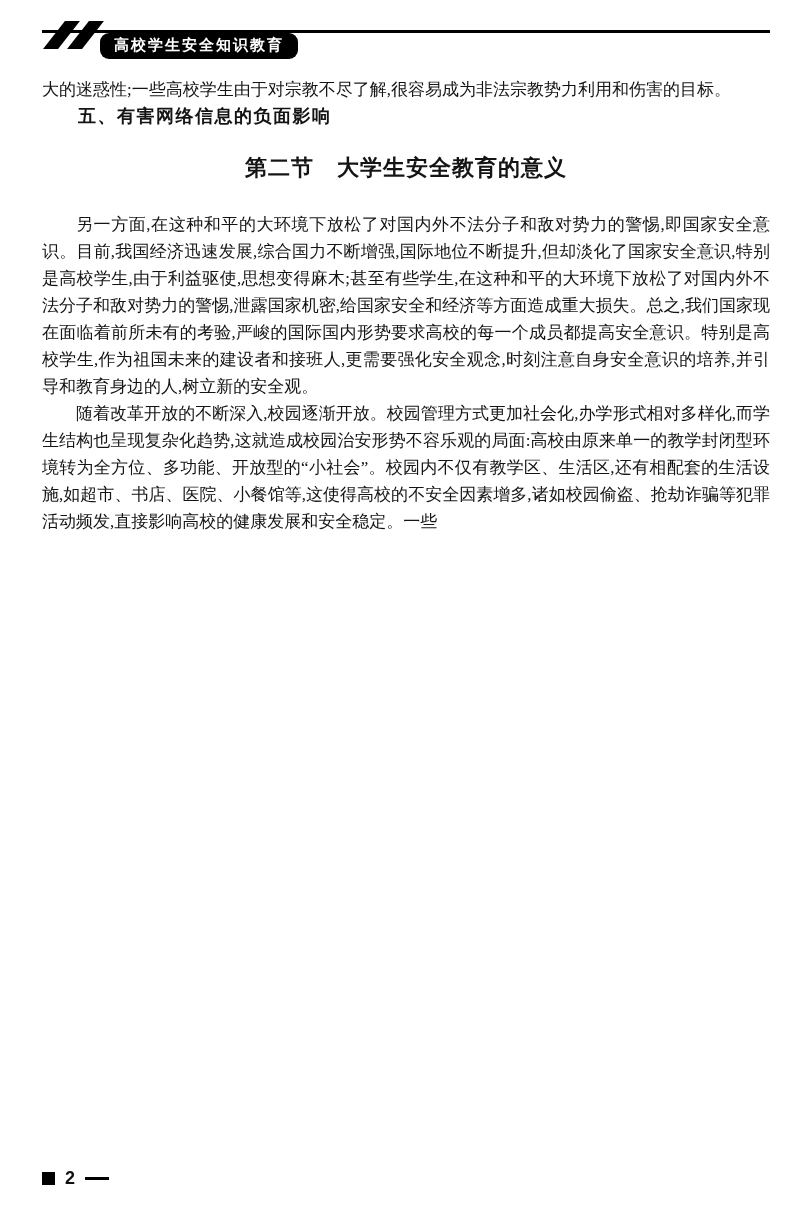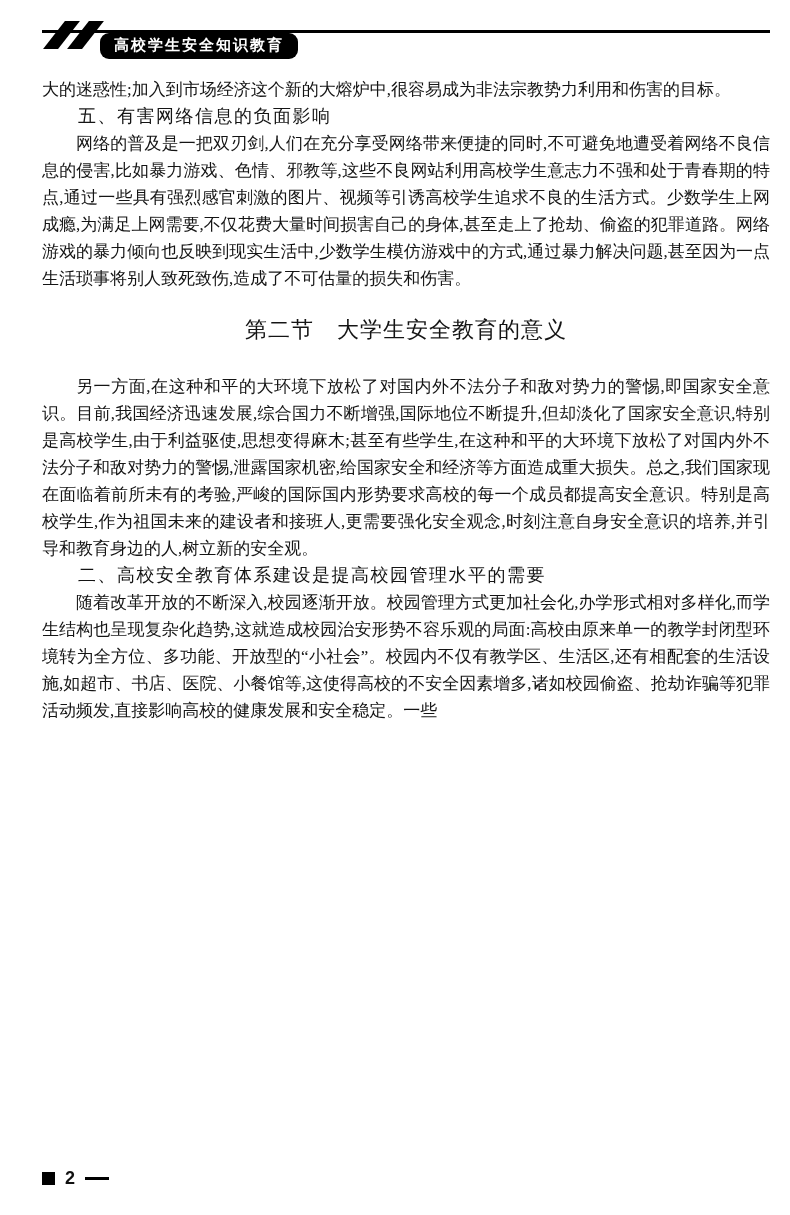--- a/index.html
+++ b/index.html
@@ -41,29 +41,29 @@
   .content {
     font-size: 17px;
     line-height: 27px;
     text-align: justify;
   }
   p.para { margin: 0; }
   p.indent { text-indent: 2em; }
   .sub-heading {
     font-size: 18px;
     line-height: 27px;
-    font-weight: normal;
+    font-weight: bold;
     text-indent: 2em;
     letter-spacing: 1.5px;
   }
   .section-heading {
     text-align: center;
     font-family: "Liberation Sans", "DejaVu Sans", sans-serif;
     font-size: 22px;
-    font-weight: normal;
+    font-weight: bold;
     letter-spacing: 1px;
     margin: 24px 0 30px 0;
     text-indent: 0;
   }
 
   
   .footer {
     position: absolute; left: 42px; bottom: 26px;
     display: flex; align-items: center; gap: 10px;
     font-family: "Liberation Sans", "DejaVu Sans", sans-serif;
@@ -81,34 +81,32 @@
     <div class="header-rule"></div>
     <div class="stripes">
       <div class="stripe s1"></div>
       <div class="stripe s2"></div>
     </div>
     <div class="title-badge">高校学生安全知识教育</div>
   </header>
 
   <main class="content">
 
-    <p class="para">大的迷惑性;加入到市场经济这个新的大熔炉中,很容易成为非法宗教势力利用和伤害的目标。</p>
+    <p class="para">大的迷惑性;一些高校学生由于对宗教不尽了解,很容易成为非法宗教势力利用和伤害的目标。</p>
 
     <h3 class="sub-heading">五、有害网络信息的负面影响</h3>
 
-    <p class="para indent">网络的普及是一把双刃剑,人们在充分享受网络带来便捷的同时,不可避免地遭受着网络不良信息的侵害,比如暴力游戏、色情、邪教等,这些不良网站利用高校学生意志力不强和处于青春期的特点,通过一些具有强烈感官刺激的图片、视频等引诱高校学生追求不良的生活方式。少数学生上网成瘾,为满足上网需要,不仅花费大量时间损害自己的身体,甚至走上了抢劫、偷盗的犯罪道路。网络游戏的暴力倾向也反映到现实生活中,少数学生模仿游戏中的方式,通过暴力解决问题,甚至因为一点生活琐事将别人致死致伤,造成了不可估量的损失和伤害。</p>
 
     <h2 class="section-heading">第二节　大学生安全教育的意义</h2>
 
 
 
 
     <p class="para indent">另一方面,在这种和平的大环境下放松了对国内外不法分子和敌对势力的警惕,即国家安全意识。目前,我国经济迅速发展,综合国力不断增强,国际地位不断提升,但却淡化了国家安全意识,特别是高校学生,由于利益驱使,思想变得麻木;甚至有些学生,在这种和平的大环境下放松了对国内外不法分子和敌对势力的警惕,泄露国家机密,给国家安全和经济等方面造成重大损失。总之,我们国家现在面临着前所未有的考验,严峻的国际国内形势要求高校的每一个成员都提高安全意识。特别是高校学生,作为祖国未来的建设者和接班人,更需要强化安全观念,时刻注意自身安全意识的培养,并引导和教育身边的人,树立新的安全观。</p>
 
-    <h3 class="sub-heading">二、高校安全教育体系建设是提高校园管理水平的需要</h3>
 
     <p class="para indent">随着改革开放的不断深入,校园逐渐开放。校园管理方式更加社会化,办学形式相对多样化,而学生结构也呈现复杂化趋势,这就造成校园治安形势不容乐观的局面:高校由原来单一的教学封闭型环境转为全方位、多功能、开放型的“小社会”。校园内不仅有教学区、生活区,还有相配套的生活设施,如超市、书店、医院、小餐馆等,这使得高校的不安全因素增多,诸如校园偷盗、抢劫诈骗等犯罪活动频发,直接影响高校的健康发展和安全稳定。一些</p>
 
   </main>
 
   <footer class="footer">
     <span class="footer-square"></span>
     <span class="footer-number">2</span>
     <span class="footer-dash"></span>
   </footer>

